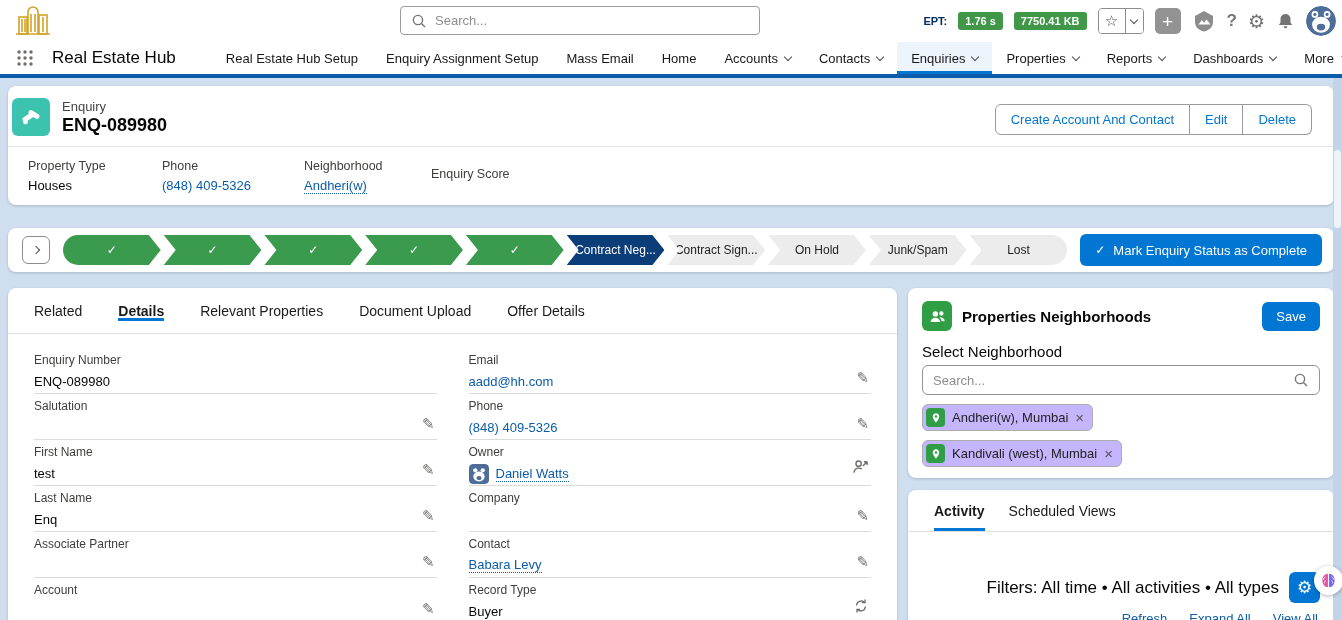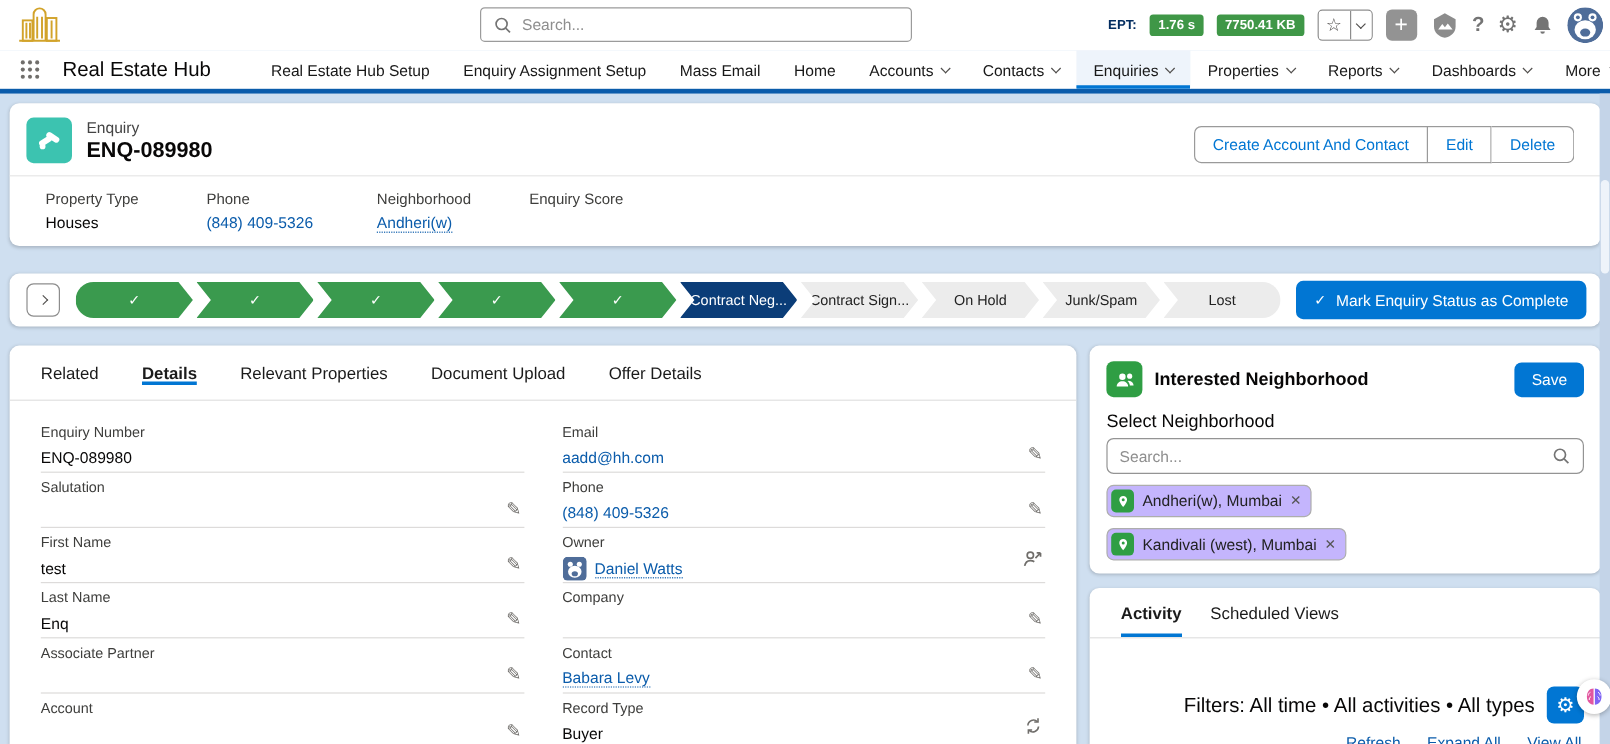--- a/index.html
+++ b/index.html
@@ -34,31 +34,31 @@
   .nav-tab { display:flex; align-items:center; gap:7px; padding:0 14px; font-size:13px; color:#181818; cursor:pointer; white-space:nowrap; }
   .nav-tab.active { background:#eef4fb; box-shadow:inset 0 -3px 0 #0176d3; }
   .nav-pencil { position:absolute; right:16px; top:50px; font-size:15px; color:#706e6b; cursor:pointer; }
   .chev { display:inline-block; width:6px; height:6px; border-right:1.5px solid #514f4d; border-bottom:1.5px solid #514f4d; }
   .chev.down { transform:rotate(45deg); margin-top:-3px; }
   .chev.right { transform:rotate(-45deg); }
   .caret-filled { width:0; height:0; border-left:4px solid transparent; border-right:4px solid transparent; border-top:5px solid #514f4d; display:inline-block; }
 
   
   .record-card { left:8px; top:86px; width:1326px; height:119px; }
-  .rec-top { display:flex; align-items:flex-end; padding:12px 14px 10px 14px; }
+  .rec-top { display:flex; align-items:center; padding:12px 14px 10px 4px; }
   .rec-icon { width:38px; height:38px; border-radius:6px; background:#3cc3b0; display:flex; align-items:center; justify-content:center; flex:none; }
   .rec-titles { margin-left:12px; }
   .rec-entity { font-size:13px; color:#444; }
   .rec-title { font-size:18px; font-weight:bold; color:#080707; margin-top:1px; }
   .btn-group { margin-left:auto; display:flex; margin-right:8px; margin-top:4px; }
   .btn-group button { background:#fff; border:1px solid #9a9a9a; border-left:none; color:#0176d3; font-size:13px; font-family:inherit; height:31px; padding:0 15px; cursor:pointer; white-space:nowrap; }
   .btn-group button:first-child { border-left:1px solid #9a9a9a; border-radius:6px 0 0 6px; }
   .btn-group button:last-child { border-radius:0 6px 6px 0; }
   .rec-divider { height:1px; background:#e7e7e7; margin:0; }
-  .rec-highlights { display:flex; padding:12px 14px 0 30px; }
+  .rec-highlights { display:flex; padding:12px 14px 0 20px;align-items:center; }
   .hl-field { padding-right:12px; }
   .hl-label { font-size:12.5px; color:#3e3e3c; }
   .hl-value { font-size:13px; color:#080707; margin-top:5px; }
   .link { color:#0b5cab; cursor:pointer; text-decoration:none; }
   .link.dotted { border-bottom:1px dotted #0b5cab; }
 
   
   .path-card { left:8px; top:228px; width:1326px; height:44px; display:flex; align-items:center; padding:0 12px 0 14px; gap:13px; }
   .path-expand { width:28px; height:28px; border:1px solid #8d8d8d; border-radius:6px; background:#fff; cursor:pointer; display:flex; align-items:center; justify-content:center; flex:none; }
   .path-track { flex:1; display:flex; height:30px; }
@@ -421,21 +421,21 @@
 <div class="card nbh-card">
   <div class="nbh-head">
     <div class="nbh-icon">
       <svg width="19" height="19" viewBox="0 0 22 22" fill="#fff">
           <circle cx="8.5" cy="8" r="3.1"></circle>
           <path d="M3 17.5c0-3.2 2.5-5.1 5.5-5.1s5.5 1.9 5.5 5.1z"></path>
           <circle cx="15.5" cy="7.5" r="2.5"></circle>
           <path d="M14.7 11.9c2.6.3 4.6 2 4.6 4.6h-3.6c-.2-1.9-1-3.5-2.4-4.4z"></path>
         </svg>
     </div>
-    <span class="nbh-title">Interested Neighborhood</span>
+    <span class="nbh-title">Properties Neighborhoods</span>
     <button class="save-btn">Save</button>
   </div>
   <div class="nbh-select-label">Select Neighborhood</div>
   <div class="nbh-search">
     <input placeholder="Search..." style="">
     <svg width="16" height="16" viewBox="0 0 16 16">
         <circle cx="7" cy="7" r="4.6" fill="none" stroke="#747474" stroke-width="1.4"></circle>
         <line x1="10.4" y1="10.4" x2="14" y2="14" stroke="#747474" stroke-width="1.4"></line>
       </svg>
   </div>

